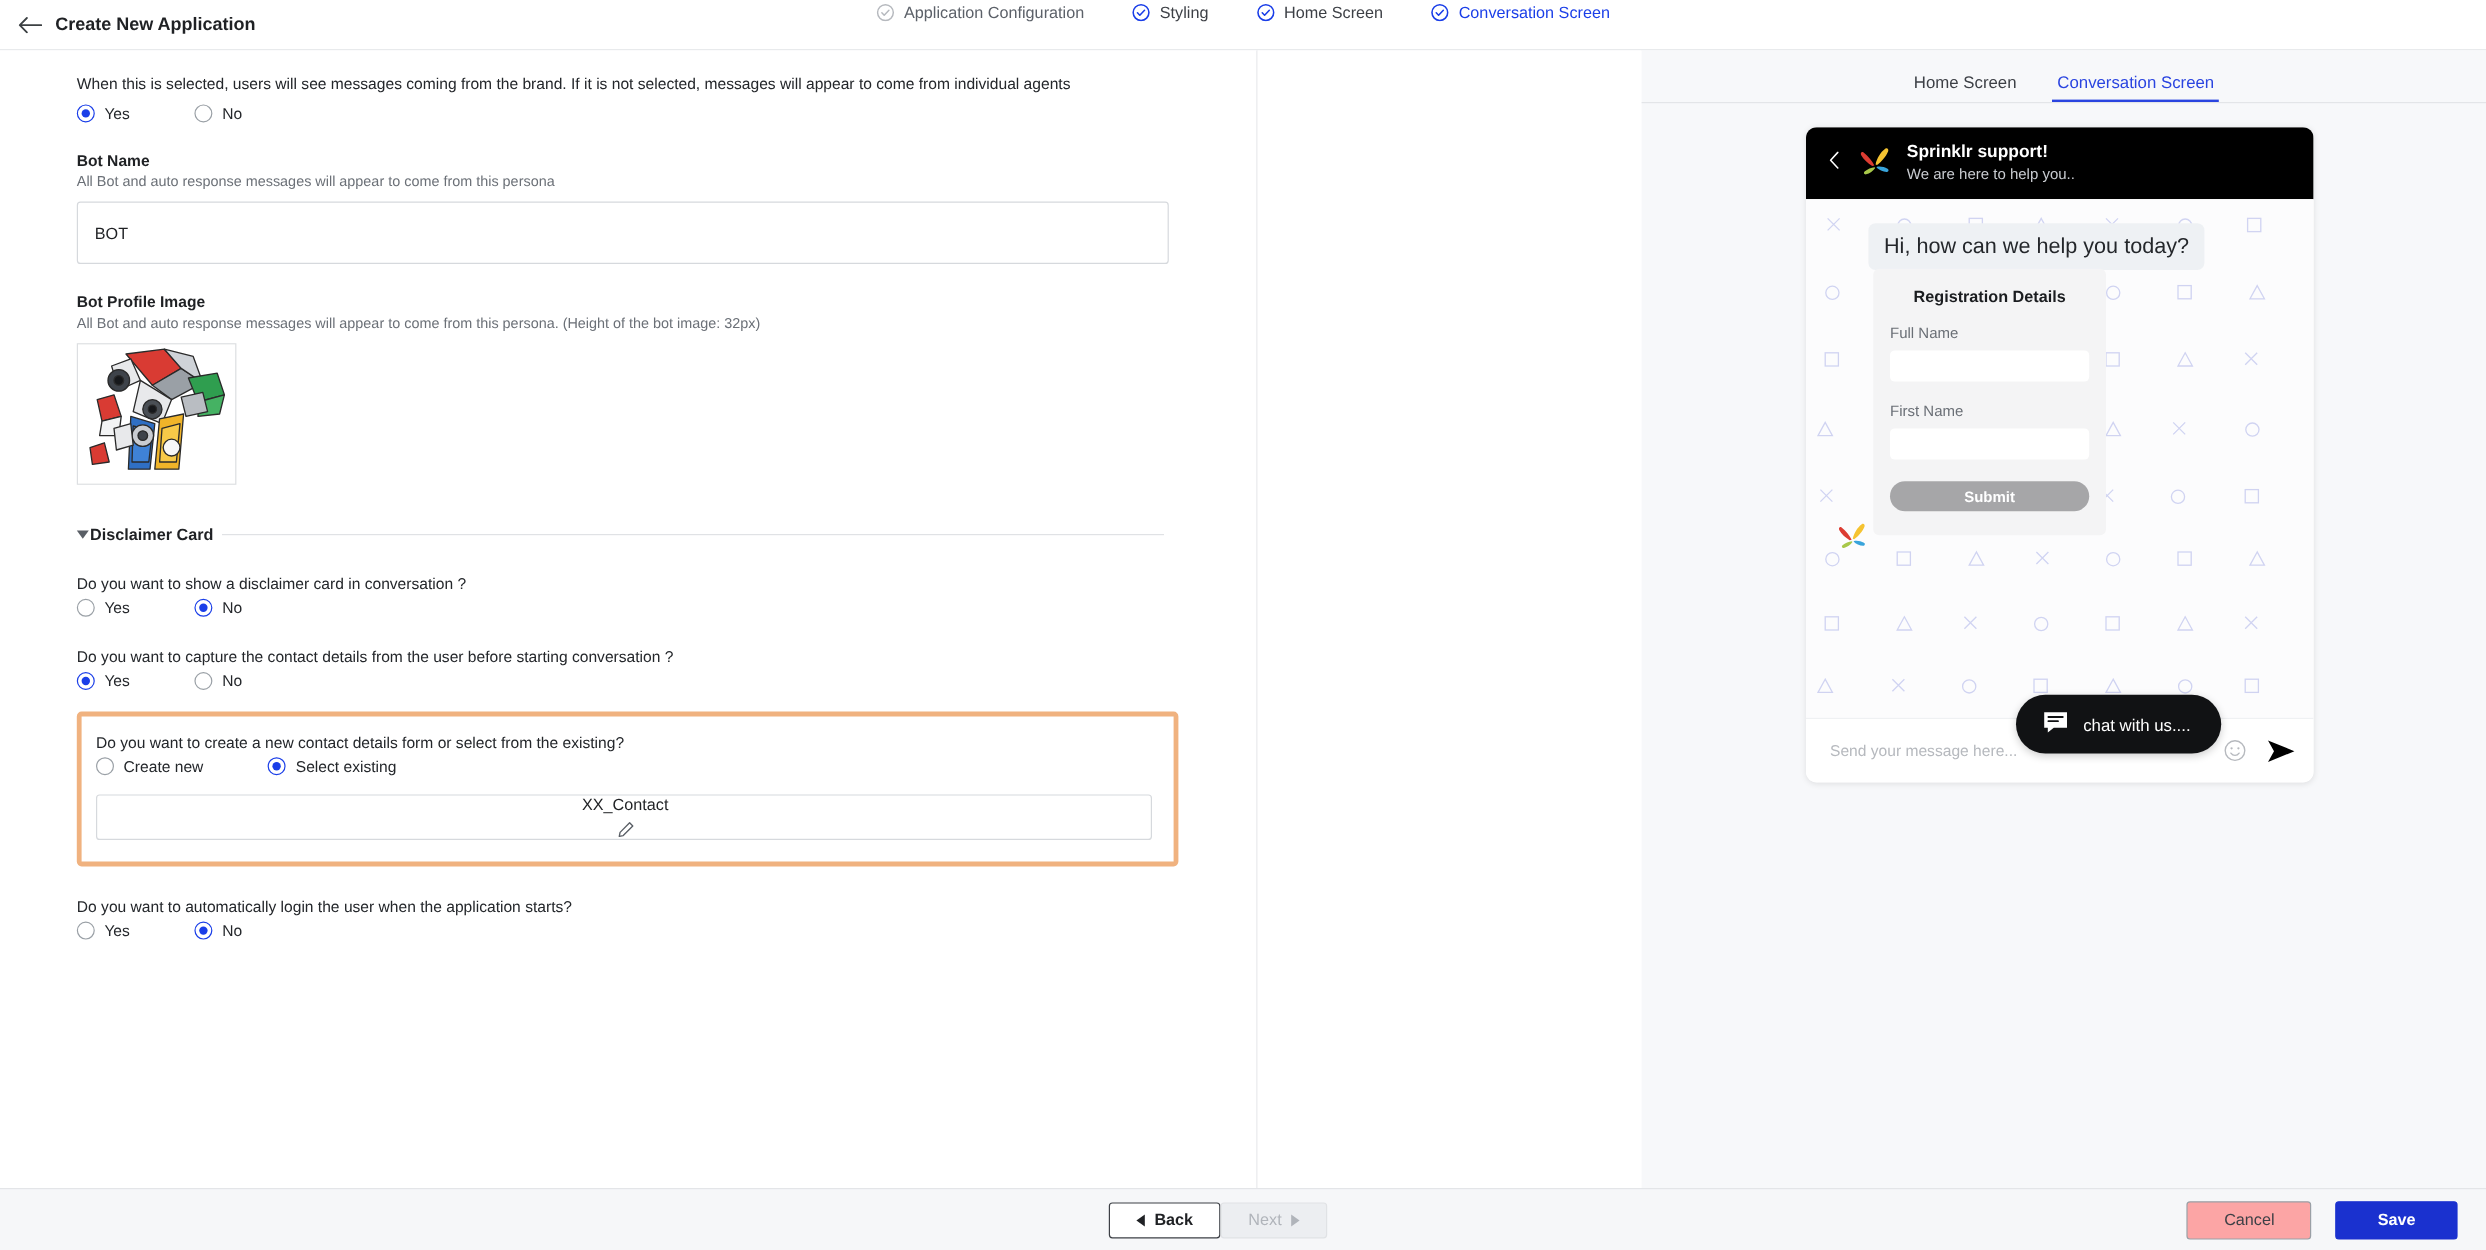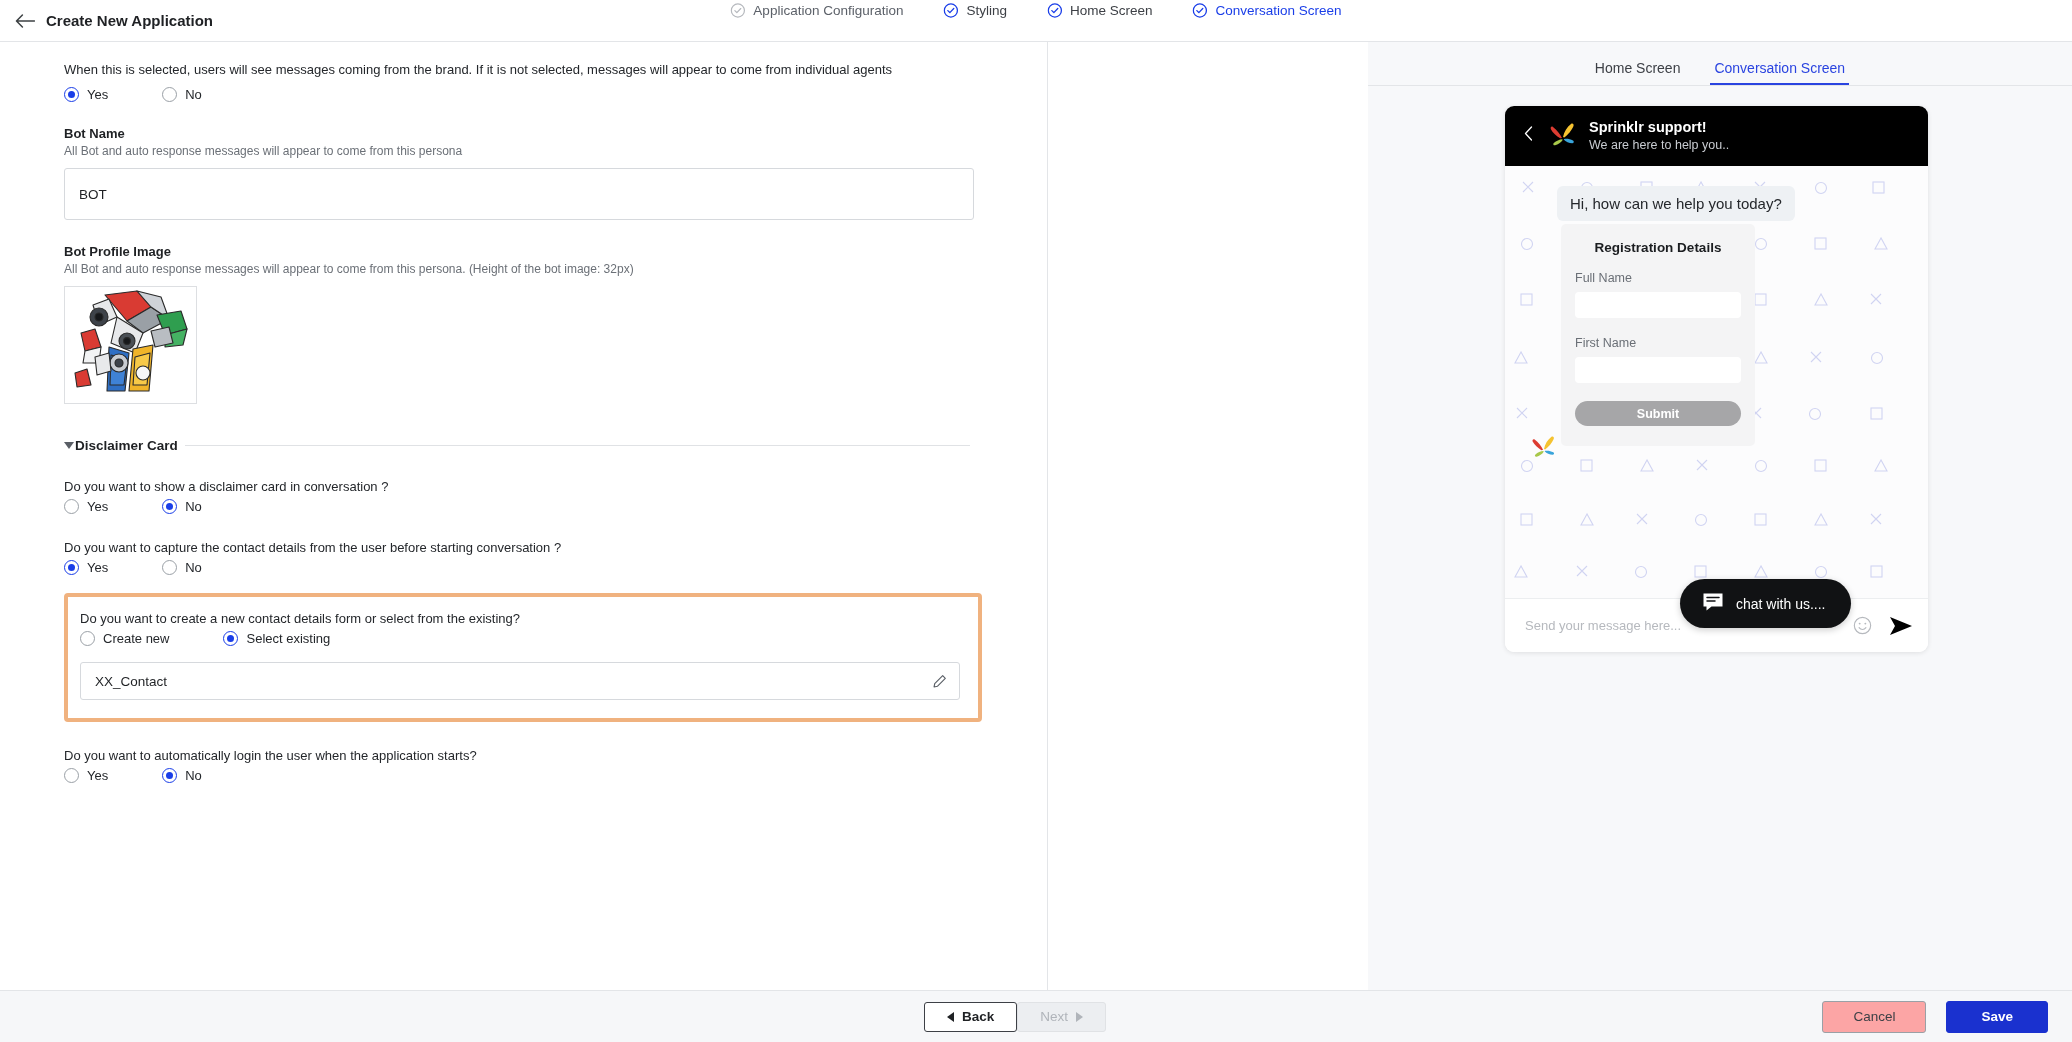--- a/index.html
+++ b/index.html
@@ -117,21 +117,21 @@
     border-radius:4px;
     padding:14px 12px 18px 12px;
     width:918px;
   }
   .highlight-box .q-text{ margin-top:0; }
 
   .select-input{
     width:880px; height:38px; margin-top:16px;
     border:1px solid #d6d9dd; border-radius:3px; background:#fff;
     display:flex; align-items:center; justify-content:space-between;
-    padding:0 12px 0 14px; font-size:13.5px; color:#1f2124;
+    padding:0 12px 0 14px; font-size:13.5px; color:#1f2124;flex-direction:column;
   }
   .pencil{ color:#5a5f66; display:flex; align-items:center; }
 
   
   .mid-pane{ flex:1; background:#ffffff; }
 
   
   .right-pane{
     width:704px; flex:0 0 704px;
     background:#f7f8fa;
@@ -169,21 +169,21 @@
   .w-hsub{ color:#c9ccd1; font-size:12.5px; line-height:16px; margin-top:2px; }
 
   .w-body{
     position:relative; height:432px;
     background:#fcfcfd; overflow:hidden;
   }
   .w-pattern{ position:absolute; inset:0; opacity:1; }
   .w-bubble{
     position:absolute; left:52px; top:20px;
     background:#eef1f4; color:#24272b;
-    font-size:15px; padding:9px 13px; border-radius:6px;
+    font-size:18px; padding:9px 13px; border-radius:6px;
   }
   .reg-card{
     position:absolute; left:56px; top:58px;
     width:194px; background:#f4f4f5; border-radius:5px;
     padding:16px 14px 20px 14px;
   }
   .reg-title{ font-size:13.5px; font-weight:bold; color:#1b1d20; text-align:center; margin-bottom:16px; }
   .reg-flabel{ font-size:12.5px; color:#6a6f76; margin-bottom:7px; }
   .reg-finput{ height:26px; background:#fff; border-radius:4px; margin-bottom:18px; }
   .reg-submit{

